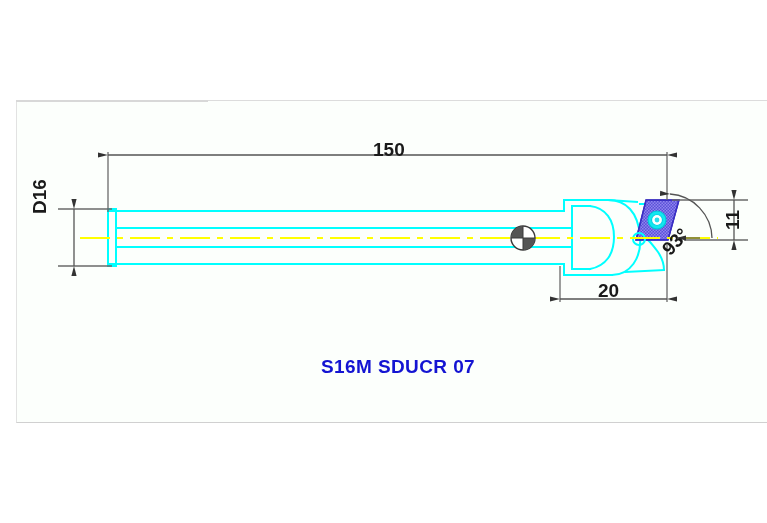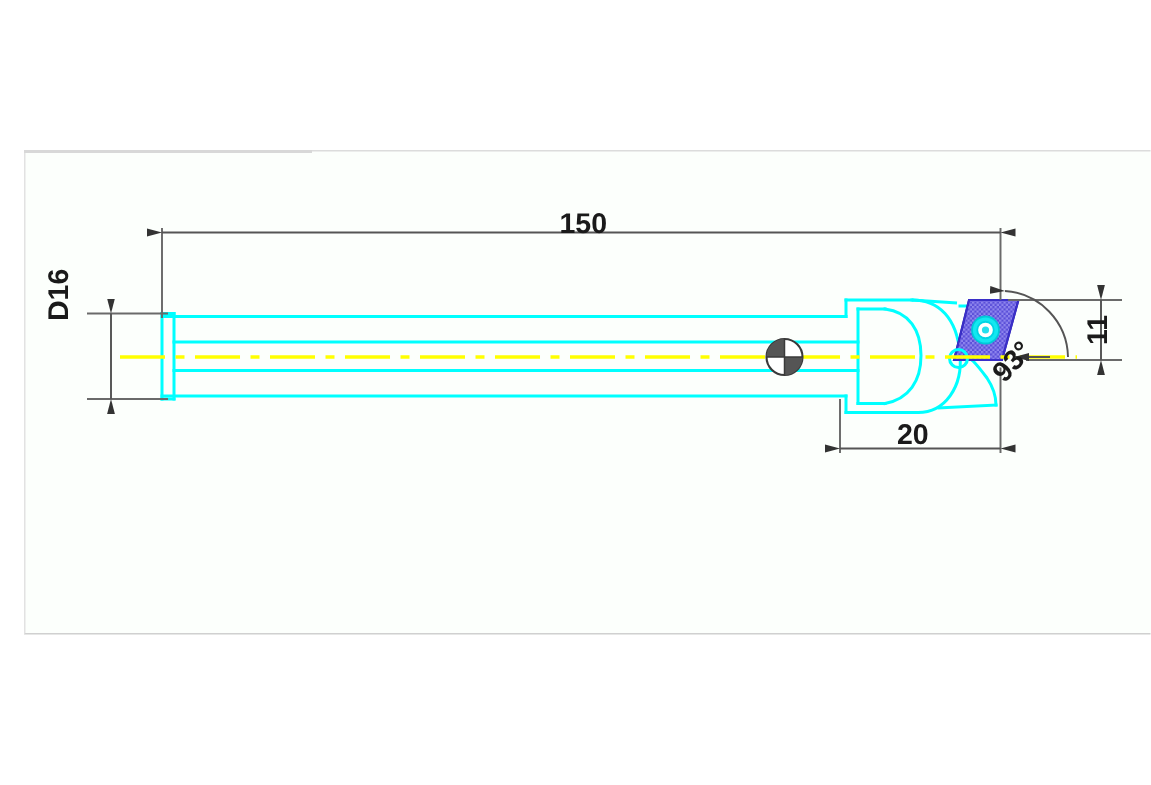--- a/index.html
+++ b/index.html
@@ -143,14 +143,15 @@
   <div class="lbl" id="label-150">150</div>
 
   <div class="lbl" id="label-30">20</div>
 
   <div class="lbl" id="label-d16">D16</div>
 
   <div class="lbl" id="label-11">11</div>
 
   <div class="lbl" id="label-93">93°</div>
 
+  <div id="part-label">S16M SDUCR 07</div>
 
 </div>
 
 </body></html>

